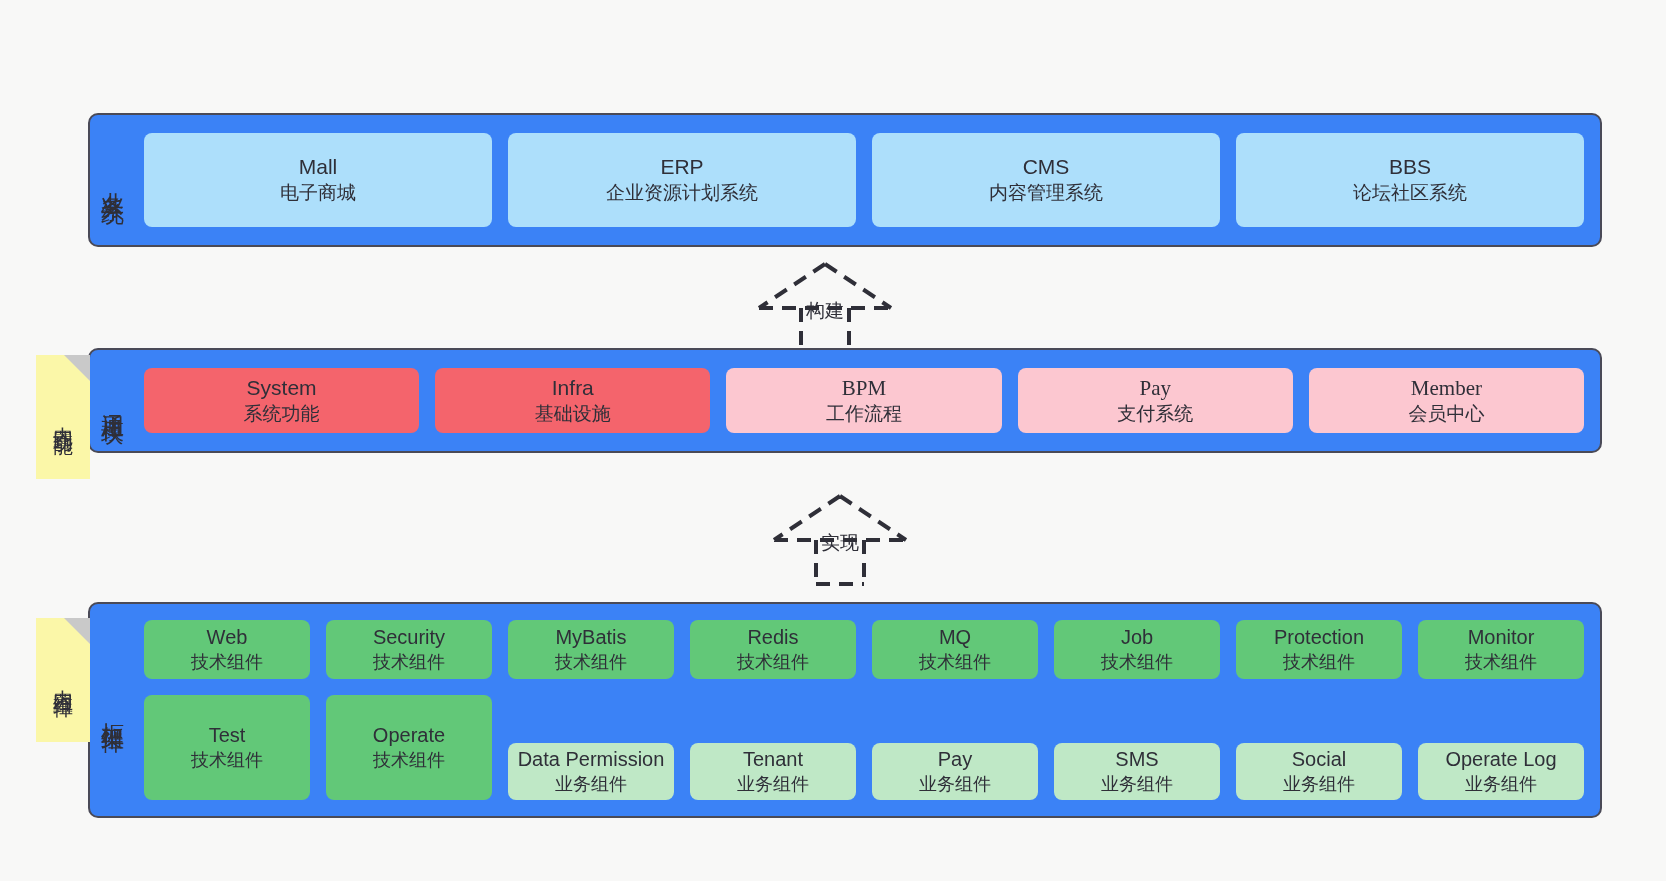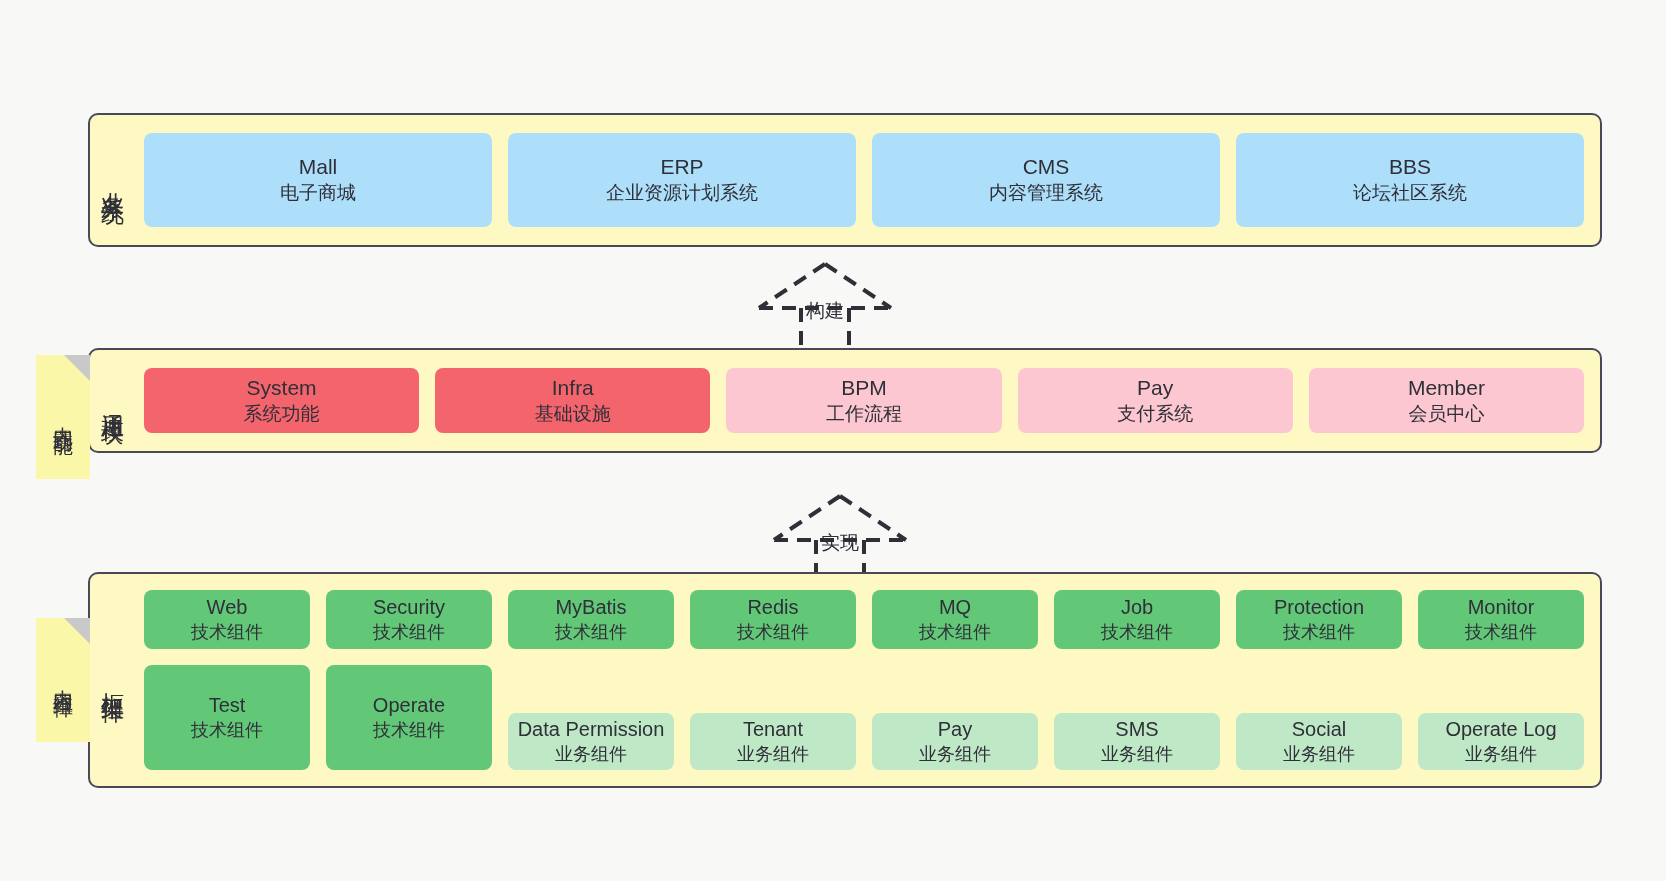--- a/index.html
+++ b/index.html
@@ -12,21 +12,21 @@
     position: relative;
     width: 1666px;
     height: 881px;
     background: #f8f8f7;
     overflow: hidden;
   }
 
   
   .layer {
     position: absolute;
-    background: #fef9c3;
+    background: #3b82f6;
     border: 2px solid #4a4a57;
     border-radius: 10px;
     display: flex;
     align-items: stretch;
   }
   .layer-title {
     width: 46px;
     flex: 0 0 46px;
     display: flex;
     align-items: center;
@@ -74,21 +74,21 @@
     padding: 4px 6px;
     min-width: 0;
   }
   .card .en { font-size: 21px; }
   .card .cn { font-size: 19px; }
   .card.small .en { font-size: 20px; }
   .card.small .cn { font-size: 18px; }
 
   .c-blue       { background: #addffb; }
   .c-red        { background: #f4646c; }
-  .c-pink       { background: #fcc7d0; }
+  .c-pink       { background: #fcc7d0; font-family: Liberation Serif, serif; }
   .c-green      { background: #62c878; }
   .c-lightgreen { background: #bfe8c6; margin-top: 48px; }
 
   
   .note {
     position: absolute;
     background: #fbf7a8;
     display: flex;
     align-items: center;
     justify-content: center;
@@ -206,21 +206,21 @@
       <path d="M56 50 L56 96 M104 50 L104 96 M56 94 L104 94" fill="none" stroke="#2f2f38" stroke-width="4" stroke-dasharray="14 9" stroke-linecap="butt"></path>
     </svg>
     <div class="lbl">实现</div>
   </div>
 
   <div class="note" style="left:36px; top:618px; width:54px; height:124px;">
     <div class="fold"></div>
     <span>内置组件</span>
   </div>
 
-  <div class="layer" id="layer-framework" style="left:88px; top:572px; width:1514px; height:216px;">
+  <div class="layer" id="layer-framework" style="left:88px; top:602px; width:1514px; height:216px;">
     <div class="layer-title">
       <span>框架组件</span>
     </div>
     <div class="layer-body two-row">
       <div class="row" id="framework-row1">
           <div class="card c-green small">
             <div class="en">Web</div>
             <div class="cn">技术组件</div>
           </div>
           <div class="card c-green small">

